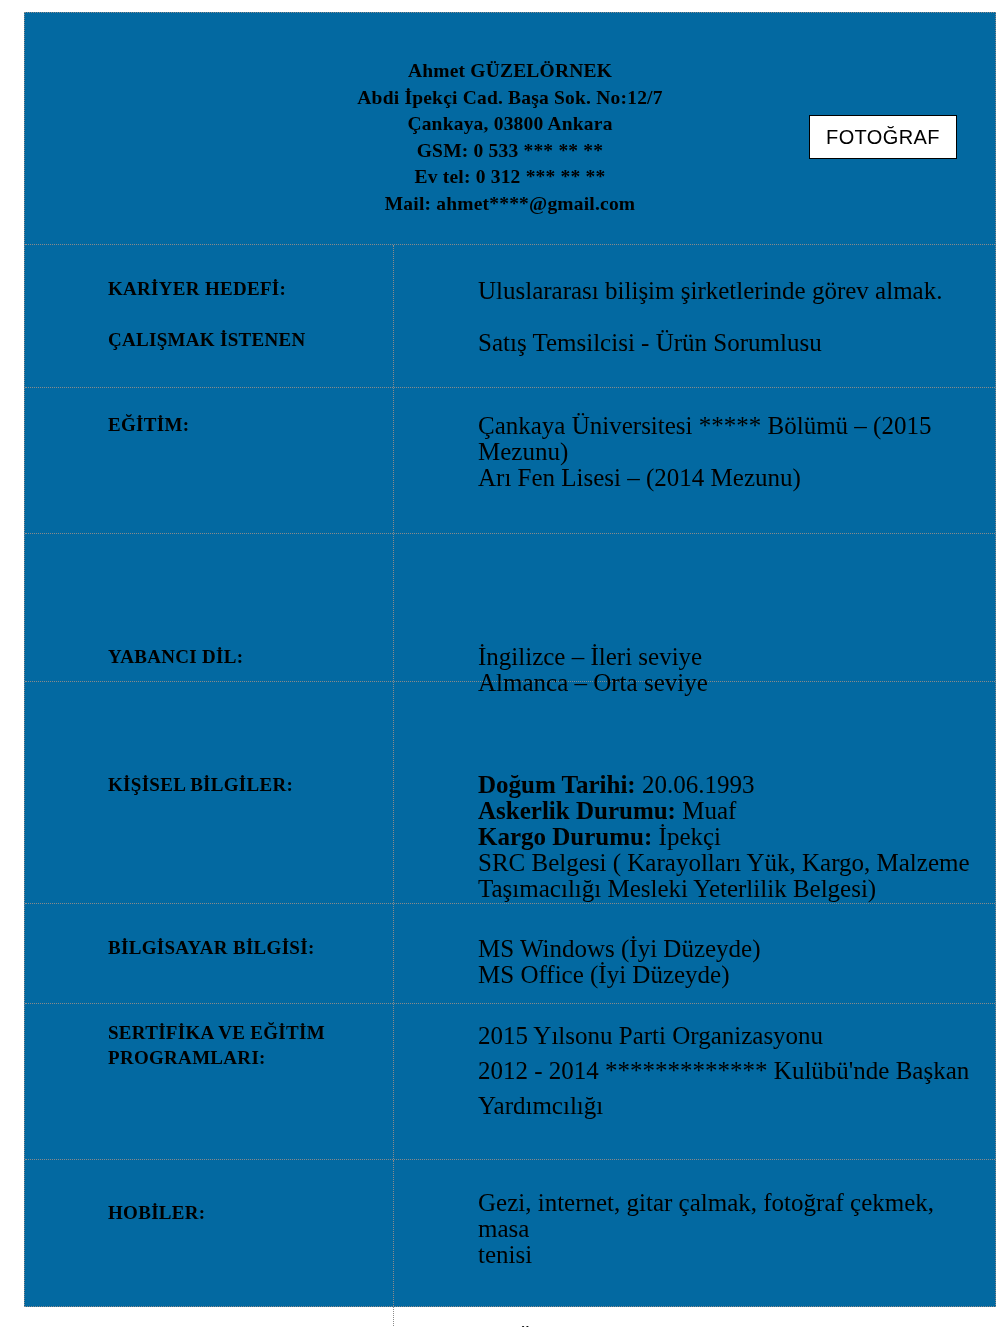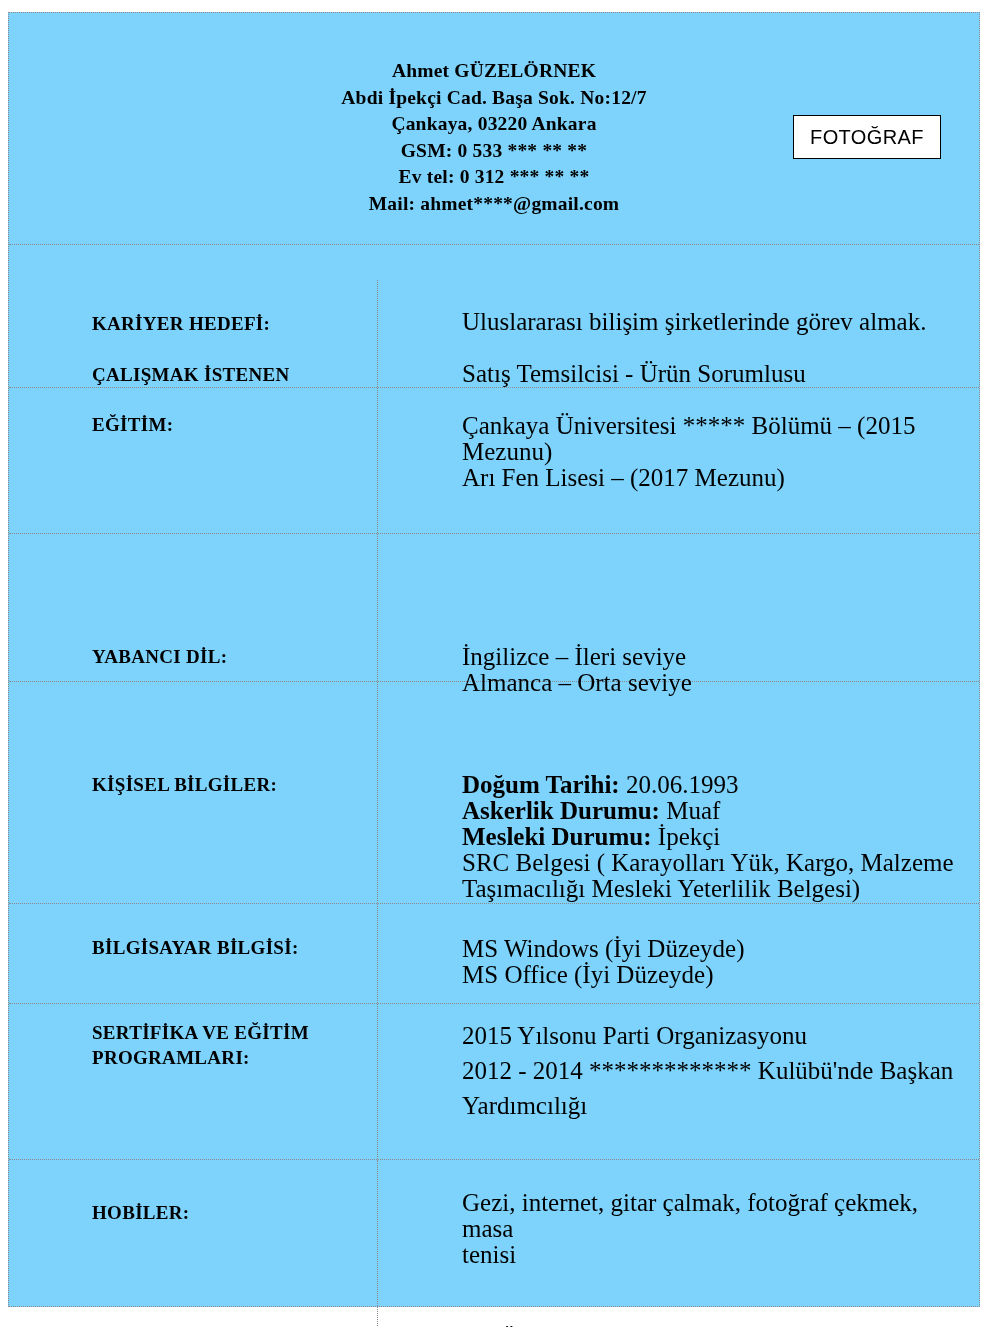--- a/index.html
+++ b/index.html
@@ -11,27 +11,27 @@
     width: 1000px;
     height: 1327px;
     font-family: "Liberation Serif", "DejaVu Serif", serif;
     color: #000000;
     position: relative;
     overflow: hidden;
   }
 
   .cv-page {
     position: absolute;
-    left: 8px;
+    left: 24px;
     top: 12px;
     width: 972px;
     height: 1295px;
     box-sizing: border-box;
     border: 1px dotted #8a8a8a;
-    background: #7dd3fc;
+    background: #0369a1;
   }
 
   
   .header-row {
     position: relative;
     box-sizing: border-box;
     border-bottom: 1px dotted #8a8a8a;
     height: 232px;
   }
   .header-contact {
@@ -98,21 +98,21 @@
   }
   .value {
     font-size: 25px;
     line-height: 26px;
   }
   .value .b {
     font-weight: bold;
   }
 
   
-  .sec-hedef { height: 143px; align-items: flex-end; }
+  .sec-hedef { height: 143px; }
   .sec-hedef .col-label { padding-top: 31px; }
   .sec-hedef .col-value { padding-top: 33px; }
   .sec-hedef .lbl2 { margin-top: 26px; }
   .sec-hedef .val2 { margin-top: 26px; }
 
   .sec-egitim { height: 146px; }
   .sec-egitim .col-label { padding-top: 24px; }
   .sec-egitim .col-value { padding-top: 25px; }
 
   .sec-dil { height: 148px; }
@@ -141,21 +141,21 @@
 </style>
 </head>
 <body>
 
 <div class="cv-page">
 
   <div class="header-row">
     <div class="header-contact">
       <div>Ahmet GÜZELÖRNEK</div>
       <div>Abdi İpekçi Cad. Başa Sok. No:12/7</div>
-      <div>Çankaya, 03220 Ankara</div>
+      <div>Çankaya, 03800 Ankara</div>
       <div>GSM: 0 533 *** ** **</div>
       <div>Ev tel: 0 312 *** ** **</div>
       <div>Mail: ahmet****@gmail.com</div>
     </div>
     <div class="photo-box">
       <span>FOTOĞRAF</span>
     </div>
   </div>
 
   <div class="section sec-hedef">
@@ -168,21 +168,21 @@
       <div class="value val2">Satış Temsilcisi - Ürün Sorumlusu</div>
     </div>
   </div>
 
   <div class="section sec-egitim">
     <div class="col-label">
       <div class="label">EĞİTİM:</div>
     </div>
     <div class="col-value">
       <div class="value">Çankaya Üniversitesi ***** Bölümü – (2015 Mezunu)</div>
-      <div class="value">Arı Fen Lisesi – (2017 Mezunu)</div>
+      <div class="value">Arı Fen Lisesi – (2014 Mezunu)</div>
     </div>
   </div>
 
   <div class="section sec-dil">
     <div class="col-label">
       <div class="label">YABANCI DİL:</div>
     </div>
     <div class="col-value">
       <div class="value">İngilizce – İleri seviye</div>
       <div class="value">Almanca – Orta seviye</div>
@@ -196,21 +196,21 @@
     <div class="col-value">
       <div class="value">
         <span class="b">Doğum Tarihi:</span>
         <span>20.06.1993</span>
       </div>
       <div class="value">
         <span class="b">Askerlik Durumu:</span>
         <span>Muaf</span>
       </div>
       <div class="value">
-        <span class="b">Mesleki Durumu:</span>
+        <span class="b">Kargo Durumu:</span>
         <span>İpekçi</span>
       </div>
       <div class="value">SRC Belgesi ( Karayolları Yük, Kargo, Malzeme</div>
       <div class="value">Taşımacılığı Mesleki Yeterlilik Belgesi)</div>
     </div>
   </div>
 
   <div class="section sec-bilgisayar">
     <div class="col-label">
       <div class="label">BİLGİSAYAR BİLGİSİ:</div>

